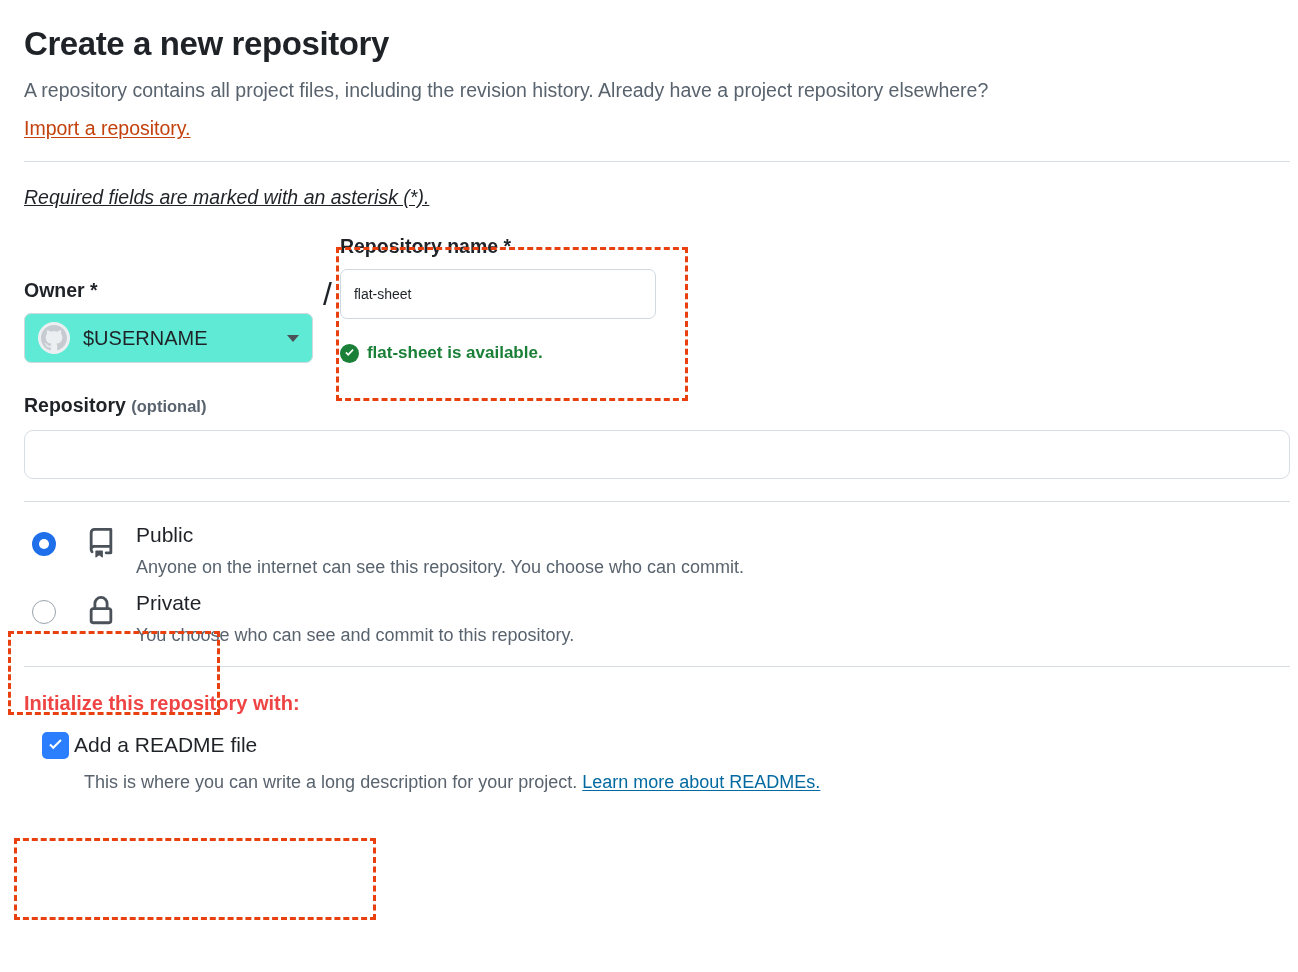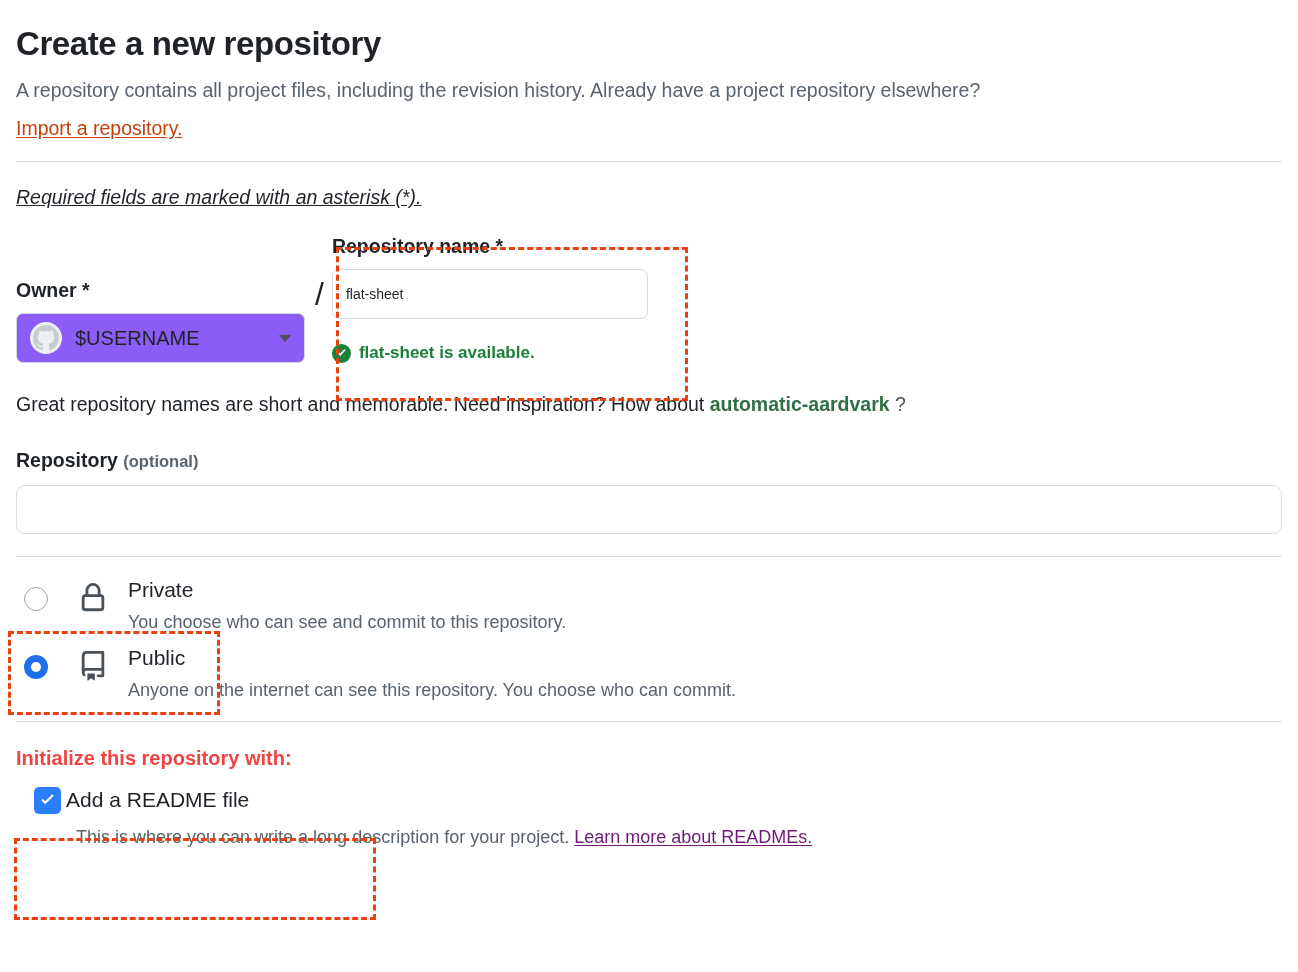--- a/index.html
+++ b/index.html
@@ -13,21 +13,21 @@
     font-family: "Liberation Sans", sans-serif;
     color: #1f2328;
     -webkit-font-smoothing: antialiased;
     overflow: hidden;
   }
   .page {
     position: relative;
     width: 1050px;
     height: 972px;
     box-sizing: border-box;
-    padding: 0 16px;
+    padding: 0 24px;
   }
 
   
   .title {
     margin: 0;
     padding-top: 22px;
     font-size: 33px;
     line-height: 44px;
     font-weight: 700;
     letter-spacing: -0.4px;
@@ -81,21 +81,21 @@
     white-space: nowrap;
   }
 
   .owner-select {
     margin-top: 10px;
     width: 289px;
     height: 50px;
     box-sizing: border-box;
     border: 1px solid #d1d9e0;
     border-radius: 7px;
-    background: #8b5cf6;
+    background: #5eead4;
     display: flex;
     align-items: center;
     padding: 0 13px;
     cursor: pointer;
   }
   .avatar {
     width: 32px;
     height: 32px;
     border-radius: 50%;
     background: #eceff2;
@@ -293,21 +293,21 @@
     color: #1f2328;
   }
   .readme-desc {
     margin-top: 10px;
     margin-left: 60px;
     font-size: 18px;
     line-height: 26px;
     color: #59636e;
   }
   .readme-desc a {
-    color: #701a75;
+    color: #0369a1;
     text-underline-offset: 2px;
   }
 </style>
 </head>
 <body>
 
 <div class="page">
 
   
   <h1 class="title">Create a new repository</h1>
@@ -354,70 +354,65 @@
             <circle cx="8" cy="8" r="8" fill="#1a7f37"></circle>
             <path d="M11.5 5.3 6.9 10 4.5 7.6l1-1 1.4 1.4 3.6-3.7z" fill="#ffffff"></path>
           </svg>
         </span>
         <span>flat-sheet is available.</span>
       </div>
     </div>
   </div>
 
   
-  <div class="inspiration">
-    <span>Great repository names are short and memorable. Need inspiration? How about</span>
-    <span class="suggest">automatic-aardvark</span>
-    <span class="qmark">?</span>
-  </div>
 
   
   <div class="desc-label">
     <span>Repository</span>
     <span class="optional">(optional)</span>
   </div>
   <input class="desc-input" type="text" value="" style="">
 
   <div class="divider divider2"></div>
 
   
   <div class="vis-list">
-
-    <div class="vis-option">
-      <span class="radio-outer unchecked"></span>
-      <span class="vis-icon">
-        <svg width="30" height="30" viewBox="0 0 16 16" aria-hidden="true">
-          <path fill="#4a5159" d="M4 4a4 4 0 0 1 8 0v2h.25c.966 0 1.75.784 1.75 1.75v5.5A1.75 1.75 0 0
-            1 12.25 15h-8.5A1.75 1.75 0 0 1 2 13.25v-5.5C2 6.784 2.784 6 3.75 6H4Zm8.25 3.5h-8.5a.25.25
-            0 0 0-.25.25v5.5c0 .138.112.25.25.25h8.5a.25.25 0 0 0 .25-.25v-5.5a.25.25 0 0
-            0-.25-.25ZM10.5 6V4a2.5 2.5 0 1 0-5 0v2Z"></path>
-        </svg>
-      </span>
-      <span class="vis-text">
-        <div class="vis-name">Private</div>
-        <div class="vis-desc">You choose who can see and commit to this repository.</div>
-      </span>
-    </div>
 
     <div class="vis-option">
       <span class="radio-outer checked"></span>
       <span class="vis-icon">
         <svg width="30" height="30" viewBox="0 0 16 16" aria-hidden="true">
           <path fill="#4a5159" d="M2 2.5A2.5 2.5 0 0 1 4.5 0h8.75a.75.75 0 0 1 .75.75v12.5a.75.75 0 0
             1-.75.75h-2.5a.75.75 0 0 1 0-1.5h1.75v-2h-8a1 1 0 0 0-.714 1.7.75.75 0 1 1-1.072
             1.05A2.495 2.495 0 0 1 2 11.5Zm10.5-1h-8a1 1 0 0 0-1 1v6.708A2.486 2.486 0 0 1 4.5
             9h8ZM5 12.25a.25.25 0 0 1 .25-.25h3.5a.25.25 0 0 1 .25.25v3.25a.25.25 0 0
             1-.4.2l-1.45-1.087a.249.249 0 0 0-.3 0L5.4 15.7a.25.25 0 0 1-.4-.2Z"></path>
         </svg>
       </span>
       <span class="vis-text">
         <div class="vis-name">Public</div>
         <div class="vis-desc">Anyone on the internet can see this repository. You choose who can commit.</div>
       </span>
     </div>
+
+    <div class="vis-option">
+      <span class="radio-outer unchecked"></span>
+      <span class="vis-icon">
+        <svg width="30" height="30" viewBox="0 0 16 16" aria-hidden="true">
+          <path fill="#4a5159" d="M4 4a4 4 0 0 1 8 0v2h.25c.966 0 1.75.784 1.75 1.75v5.5A1.75 1.75 0 0
+            1 12.25 15h-8.5A1.75 1.75 0 0 1 2 13.25v-5.5C2 6.784 2.784 6 3.75 6H4Zm8.25 3.5h-8.5a.25.25
+            0 0 0-.25.25v5.5c0 .138.112.25.25.25h8.5a.25.25 0 0 0 .25-.25v-5.5a.25.25 0 0
+            0-.25-.25ZM10.5 6V4a2.5 2.5 0 1 0-5 0v2Z"></path>
+        </svg>
+      </span>
+      <span class="vis-text">
+        <div class="vis-name">Private</div>
+        <div class="vis-desc">You choose who can see and commit to this repository.</div>
+      </span>
+    </div>
   </div>
 
   <div class="divider divider3"></div>
 
   
   <div class="init-title">Initialize this repository with:</div>
 
   <div class="readme-row">
     <span class="checkbox">
       <svg width="19" height="19" viewBox="0 0 16 16" aria-hidden="true">

